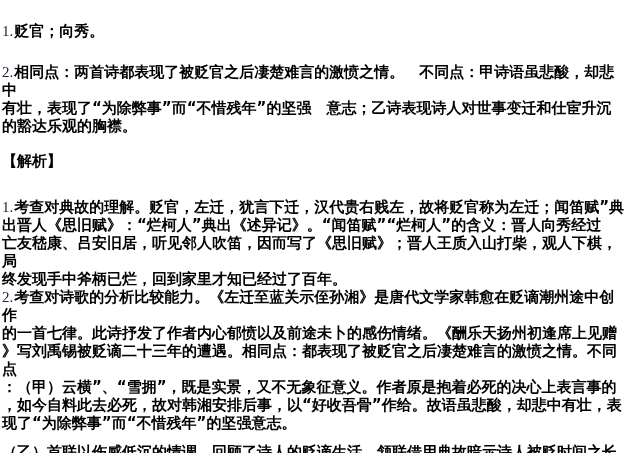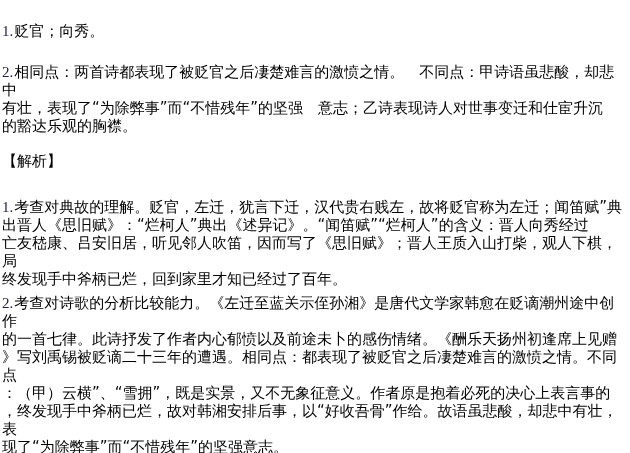--- a/index.html
+++ b/index.html
@@ -18,30 +18,31 @@
     line-height: 18px;
     color: #000000;
   }
   p {
     margin: 0;
     word-break: break-all;
     line-break: anywhere;
   }
   .txt {
     white-space: pre-line;
+    font-weight: bold;
   }
   .num {
     font-family: "Liberation Serif", serif;
     color: #22224a;
     padding-right: 1px;
   }
   #answer-q1   { margin-bottom: 23px; }
   #answer-q2   { margin-bottom: 17px; }
   #analysis-heading { margin-bottom: 28px; }
-  #analysis-s1 { margin-bottom: 6px; }
+  #analysis-s1 { }
   #analysis-s2 { margin-bottom: 11px; }
 </style>
 </head>
 <body>
 
 <div>
 
   <p id="answer-q1"><span class="num">1.</span><span class="txt">贬官；向秀。</span></p>
 
   <p id="answer-q2"><span class="num">2.</span><span class="txt">相同点：两首诗都表现了被贬官之后凄楚难言的激愤之情。　不同点：甲诗语虽悲酸，却悲中
@@ -52,21 +53,21 @@
 
   <p id="analysis-s1"><span class="num">1.</span><span class="txt">考查对典故的理解。贬官，左迁，犹言下迁，汉代贵右贱左，故将贬官称为左迁；闻笛赋”典
 出晋人《思旧赋》：“烂柯人”典出《述异记》。“闻笛赋”“烂柯人”的含义：晋人向秀经过
 亡友嵇康、吕安旧居，听见邻人吹笛，因而写了《思旧赋》；晋人王质入山打柴，观人下棋，局
 终发现手中斧柄已烂，回到家里才知已经过了百年。</span></p>
 
   <p id="analysis-s2"><span class="num">2.</span><span class="txt">考查对诗歌的分析比较能力。《左迁至蓝关示侄孙湘》是唐代文学家韩愈在贬谪潮州途中创作
 的一首七律。此诗抒发了作者内心郁愤以及前途未卜的感伤情绪。《酬乐天扬州初逢席上见赠
 》写刘禹锡被贬谪二十三年的遭遇。相同点：都表现了被贬官之后凄楚难言的激愤之情。不同点
 ：（甲）云横”、“雪拥”，既是实景，又不无象征意义。作者原是抱着必死的决心上表言事的
-，终发现手中斧柄已烂，故对韩湘安排后事，以“好收吾骨”作给。故语虽悲酸，却悲中有壮，表
+，如今自料此去必死，故对韩湘安排后事，以“好收吾骨”作给。故语虽悲酸，却悲中有壮，表
 现了“为除弊事”而“不惜残年”的坚强意志。</span></p>
 
   <p id="analysis-s2b"><span class="txt">（乙）首联以伤感低沉的情调，回顾了诗人的贬谪生活。颔联借用典故暗示诗人被贬时间之长
 ，表达了世态的变迁以及回归以后生疏而怅惘的心情。颈联，诗人把自己比作“沉舟”和“病树
 ”，意思是自己虽屡遭贬低，新人辈出，却也令人欣慰，表现出他豁达的胸襟。尾联表达了诗人
 重新投入生活的意愿及坚韧不拔的意志。</span></p>
 
 </div>
 
 </body></html>

